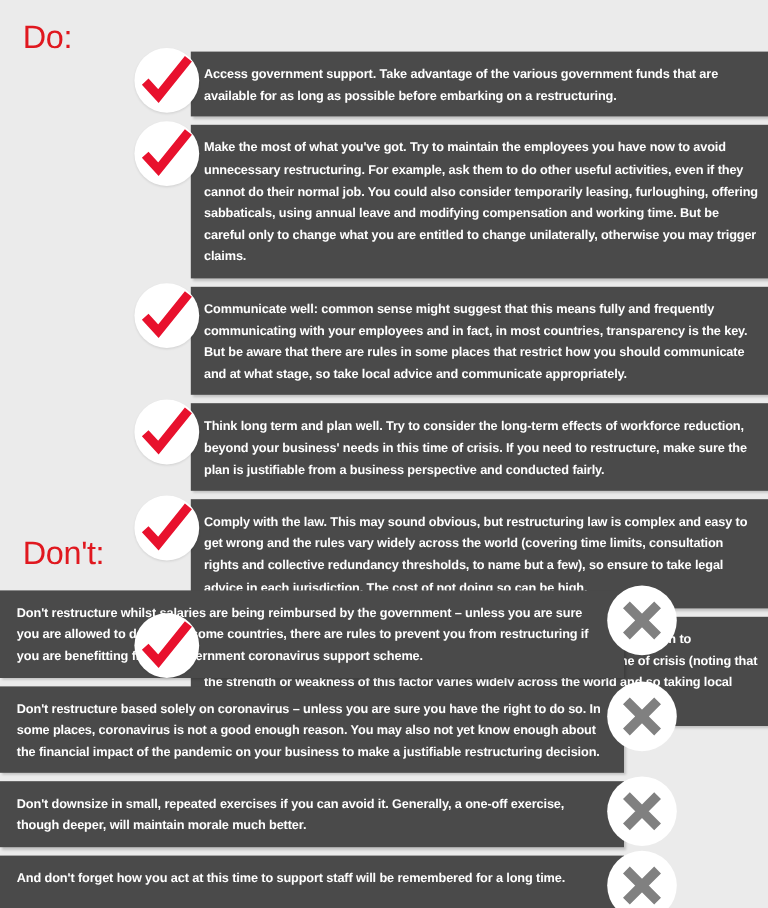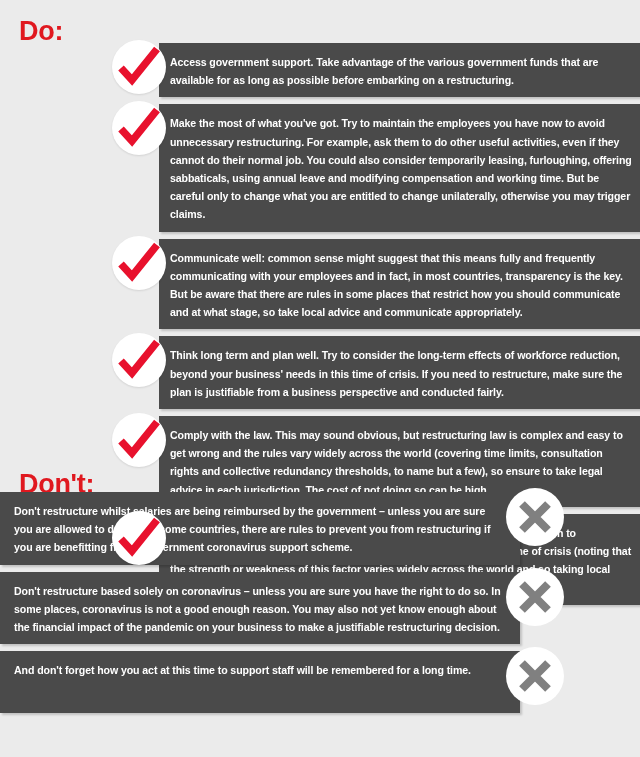--- a/index.html
+++ b/index.html
@@ -12,33 +12,33 @@
     background: #ebebeb;
     font-family: "Liberation Sans", sans-serif;
     overflow: hidden;
     position: relative;
   }
 
   
   .section-heading {
     color: #e0181f;
     font-size: 27px;
-    font-weight: bold;
+    font-weight: normal;
     letter-spacing: -0.3px;
     line-height: 1;
   }
   #do-heading {
     position: absolute;
     left: 19px;
     top: 18px;
   }
   #dont-heading {
     position: absolute;
     left: 19px;
-    top: 471px;
+    top: 448px;
   }
 
   
   #do-section {
     position: absolute;
     left: 16px;
     top: 43px;
     width: 635px;
   }
   .do-item {
@@ -219,20 +219,30 @@
     <div class="dont-bar">
       <span class="dont-bar-text">Don't restructure based solely on coronavirus – unless you are sure you have the right to do so. In some places, coronavirus is not a good enough reason. You may also not yet know enough about the financial impact of the pandemic on your business to make a justifiable restructuring decision.</span>
     </div>
     <div class="cross-badge">
       <svg viewBox="0 0 58 58">
         <path d="M16 16 L42 42 M42 16 L16 42" fill="none" stroke="#808080" stroke-width="8" stroke-linecap="butt"></path>
       </svg>
     </div>
   </div>
 
+  <div class="dont-item">
+    <div class="dont-bar">
+      <span class="dont-bar-text">Don't downsize in small, repeated exercises if you can avoid it. Generally, a one-off exercise, though deeper, will maintain morale much better.</span>
+    </div>
+    <div class="cross-badge">
+      <svg viewBox="0 0 58 58">
+        <path d="M16 16 L42 42 M42 16 L16 42" fill="none" stroke="#808080" stroke-width="8" stroke-linecap="butt"></path>
+      </svg>
+    </div>
+  </div>
 
   <div class="dont-item tall">
     <div class="dont-bar">
       <span class="dont-bar-text">And don't forget how you act at this time to support staff will be remembered for a long time.</span>
     </div>
     <div class="cross-badge">
       <svg viewBox="0 0 58 58">
         <path d="M16 16 L42 42 M42 16 L16 42" fill="none" stroke="#808080" stroke-width="8" stroke-linecap="butt"></path>
       </svg>
     </div>

